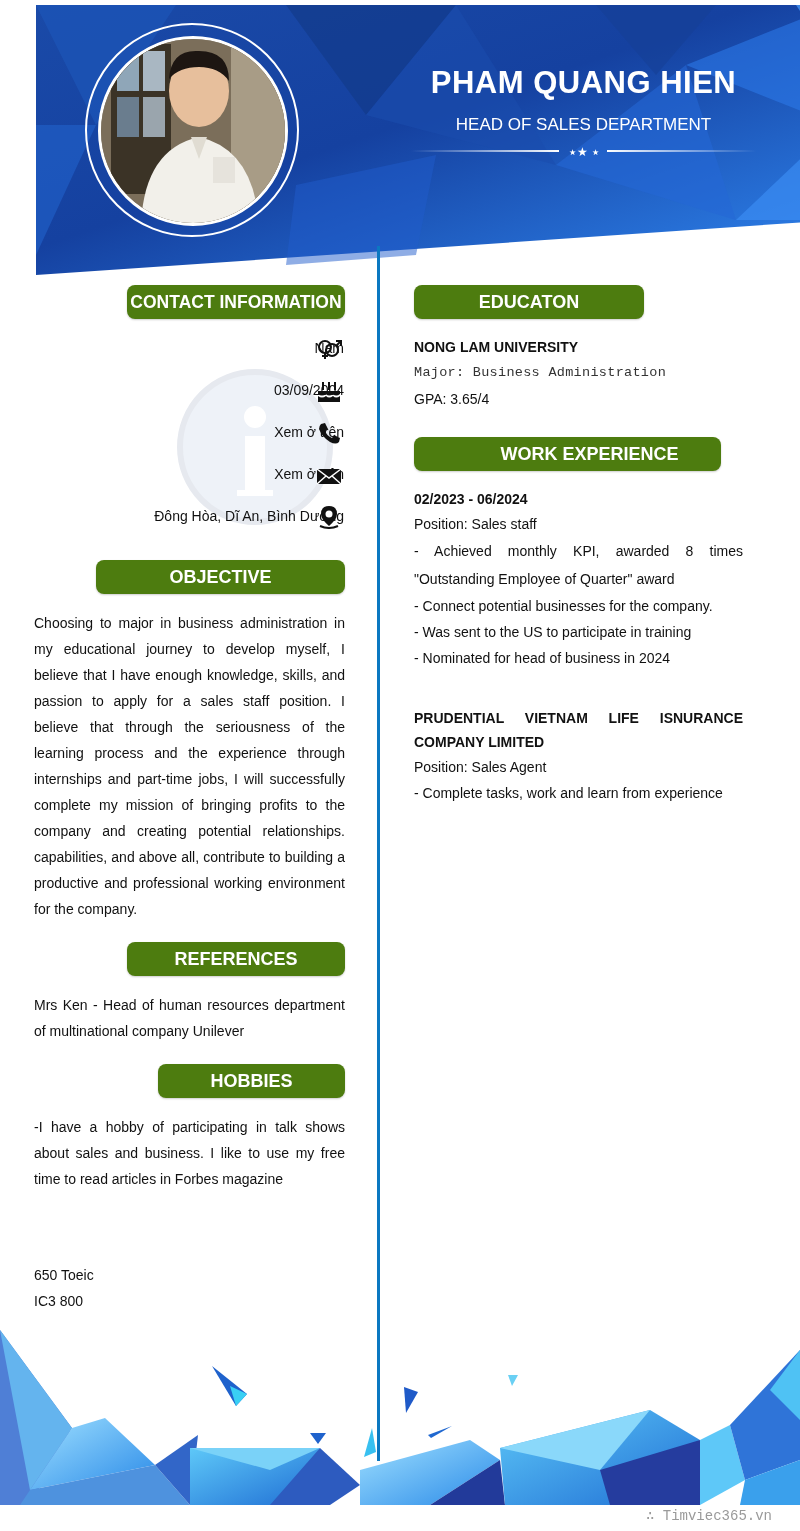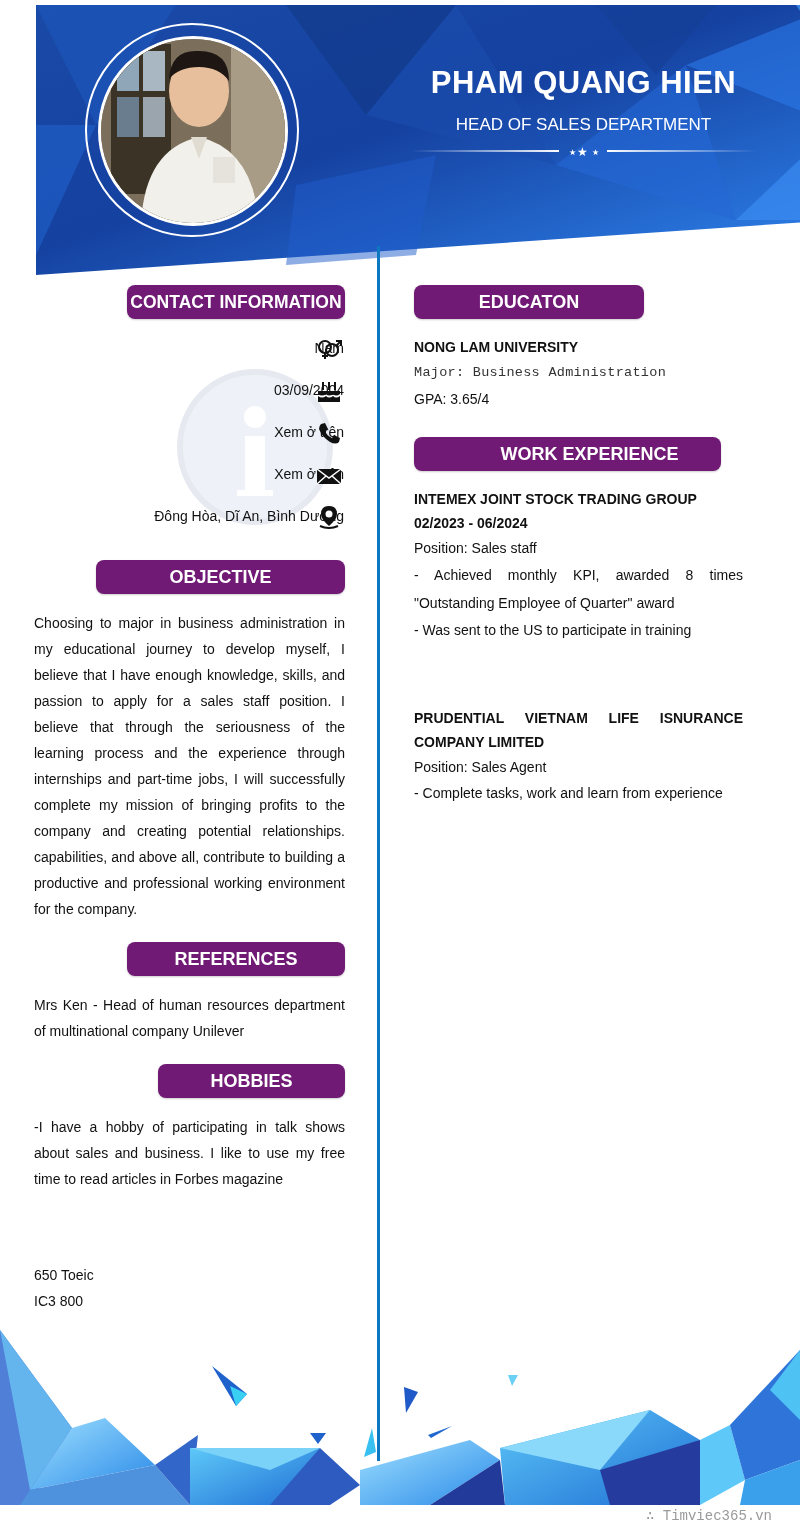--- a/index.html
+++ b/index.html
@@ -13,21 +13,21 @@
   .avatar { position: absolute; left: 62px; top: 31px; width: 190px; height: 190px; border-radius: 50%; border: 3px solid #fff; box-sizing: border-box; overflow: hidden; background: #8a8170; }
   .avatar svg { display: block; }
   .name { position: absolute; left: 370px; top: 60px; width: 355px; text-align: center; color: #fff; font-weight: bold; font-size: 31px; letter-spacing: 0.5px; }
   .job-title { position: absolute; left: 370px; top: 110px; width: 355px; text-align: center; color: #fff; font-size: 17px; }
   .divider { position: absolute; left: 375px; top: 140px; width: 345px; height: 12px; }
 
   
   .vline { position: absolute; left: 377px; top: 246px; width: 3px; height: 1215px; background: #0b78c1; }
 
   
-  .pill { position: absolute; height: 34px; background: #701a75; border-radius: 8px; color: #fff; font-weight: bold; font-size: 18px; line-height: 34px; text-align: center; box-shadow: 0 1px 2px rgba(0,0,0,0.2); }
+  .pill { position: absolute; height: 34px; background: #4d7c0f; border-radius: 8px; color: #fff; font-weight: bold; font-size: 18px; line-height: 34px; text-align: center; box-shadow: 0 1px 2px rgba(0,0,0,0.2); }
 
   .contact-row { position: absolute; right: 456px; height: 24px; line-height: 24px; font-size: 14px; text-align: right; white-space: nowrap; }
   .contact-icon { position: absolute; left: 316px; width: 26px; height: 24px; }
   .watermark { position: absolute; left: 175px; top: 362px; width: 160px; height: 178px; }
 
   .para { position: absolute; font-size: 14px; line-height: 26px; text-align: justify; }
   .para.left { left: 34px; width: 311px; }
   .line { position: absolute; font-size: 14px; line-height: 24px; }
   .bold { font-weight: bold; }
   .mono { font-family: "Liberation Mono", monospace; font-size: 13.5px; color: #333; letter-spacing: 0.3px; }
@@ -164,25 +164,26 @@
   <div class="line" style="left:34px; top:1289px;">IC3 800</div>
 
   <div class="pill" style="left:414px; top:285px; width:230px;">EDUCATON</div>
   <div class="line bold" style="left:414px; top:335px;">NONG LAM UNIVERSITY</div>
   <div class="line mono" style="left:414px; top:361px;">Major: Business Administration</div>
   <div class="line" style="left:414px; top:387px;">GPA: 3.65/4</div>
 
   <div class="pill" style="left:414px; top:437px; width:263px;padding-left:44px;">WORK EXPERIENCE</div>
 
   <div class="right-col" style="top:487px;">
-    <div class="line bold" style="position:relative;">INTEMEX JOINT STOCK TRADING GROUP</div>
     <div class="line bold" style="position:relative;">02/2023 - 06/2024</div>
     <div class="line" style="position:relative; line-height:26px;">Position: Sales staff</div>
     <div style="position:relative; font-size:14px; line-height:28px; text-align:justify;">- Achieved monthly KPI, awarded 8 times "Outstanding Employee of Quarter" award</div>
+    <div style="position:relative; font-size:14px; line-height:26px;">- Connect potential businesses for the company.</div>
     <div style="position:relative; font-size:14px; line-height:26px;">- Was sent to the US to participate in training</div>
+    <div style="position:relative; font-size:14px; line-height:26px;">- Nominated for head of business in 2024</div>
   </div>
 
   <div class="right-col" style="top:706px;">
     <div class="line bold" style="position:relative; text-align:justify; text-align-last:left;">PRUDENTIAL VIETNAM LIFE ISNURANCE COMPANY LIMITED</div>
     <div class="line" style="position:relative; line-height:26px;">Position: Sales Agent</div>
     <div style="position:relative; font-size:14px; line-height:26px;">- Complete tasks, work and learn from experience</div>
   </div>
 
   <svg class="footer-art" width="800" height="176" viewBox="0 0 800 176">
     <defs>

